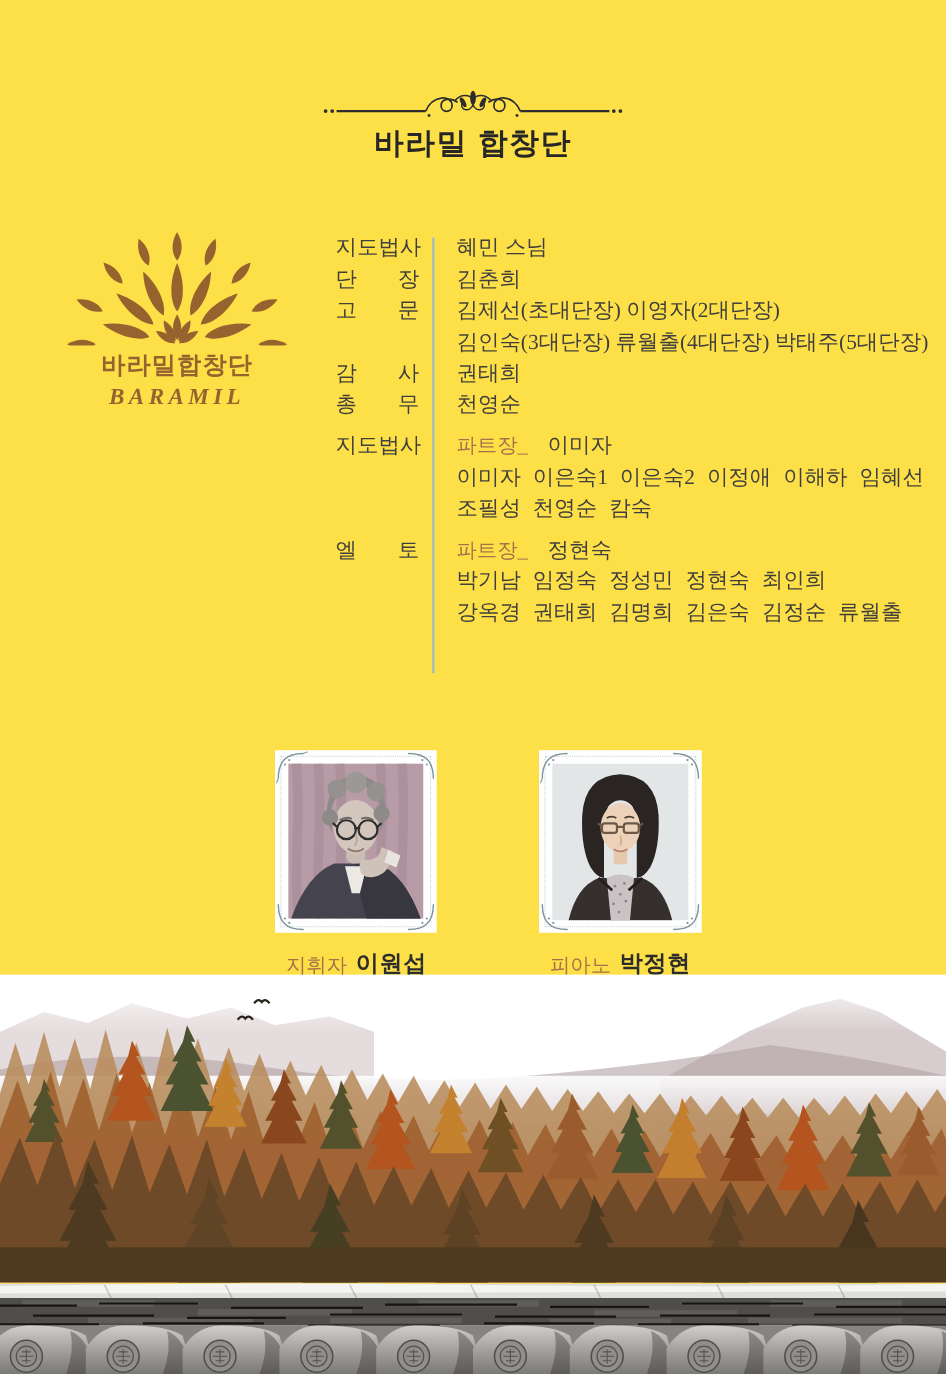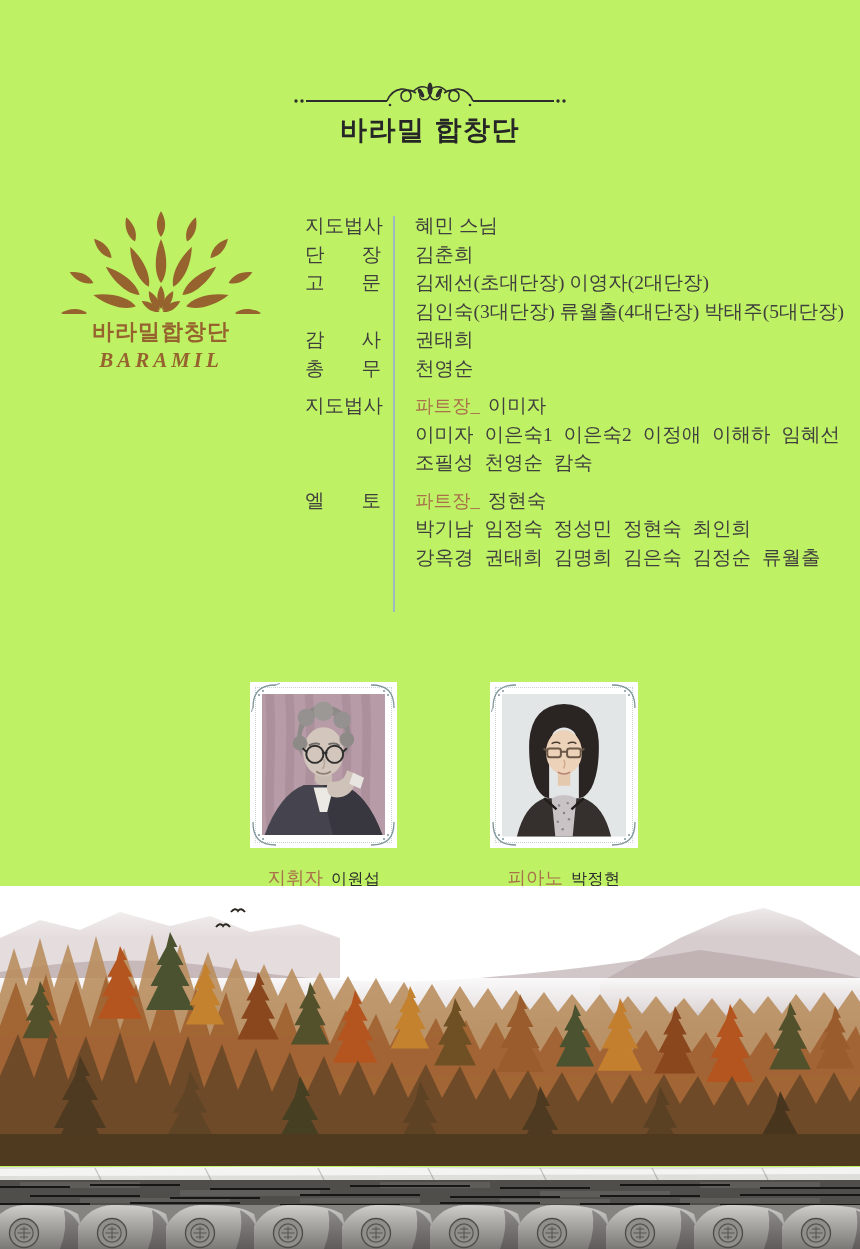--- a/index.html
+++ b/index.html
@@ -1,51 +1,51 @@
 <!DOCTYPE html>
 <html><head>
 <meta charset="utf-8">
 <style>
   html,body{margin:0;padding:0;background:#ffffff;}
-  .page{position:relative;width:860px;height:1249px;background:#bef264;overflow:hidden;
+  .page{position:relative;width:860px;height:1249px;background:#fde047;overflow:hidden;
         font-family:"Liberation Sans","DejaVu Sans",sans-serif;color:#3c3c3c;}
   
   .ornament{position:absolute;left:290px;top:80px;width:280px;height:36px;}
   .page-title{position:absolute;left:0;top:112px;width:100%;text-align:center;
               font-size:27px;font-weight:bold;color:#262626;letter-spacing:1.5px;}
   
   .logo{position:absolute;left:55px;top:202px;width:212px;text-align:center;}
   .logo-kr{font-size:22px;font-weight:bold;color:#96632f;letter-spacing:1px;margin-top:3px;}
   .logo-en{font-family:"Liberation Serif","DejaVu Serif",serif;font-style:italic;font-weight:bold;
            font-size:21px;color:#96632f;letter-spacing:4px;margin-top:1px;}
   
   .roster{position:absolute;left:305px;top:212px;width:548px;font-size:19.5px;line-height:28.5px;
           color:#413f3e;white-space:nowrap;font-family:Liberation Serif, serif;}
   .roster-divider{position:absolute;left:88px;top:4px;width:2px;height:396px;background:#9fb9c0;}
   .r-row{display:flex;align-items:flex-start;}
   .r-row.sec{margin-top:9px;}
   .r-label{width:76px;text-align:justify;text-align-last:justify;flex:0 0 76px;}
   .r-lines{margin-left:34px;}
   .member-line{word-spacing:6px;}
-  .pl{color:#a9714b;font-size:18.5px;margin-right:8px;}
+  .pl{color:#a9714b;font-size:18.5px;margin-right:18px;}
   
   .photo-card{position:absolute;width:147px;height:166px;background:#fff;}
   .photo-card.right{width:148px;}
   .photo-frame{position:absolute;inset:0;}
   .photo-frame::before{content:"";position:absolute;inset:5px;border:1px dotted #c6d2d4;}
   .pcorn{position:absolute;width:30px;height:30px;}
   .pcorn.tl{left:0;top:0;}
   .pcorn.tr{right:0;top:0;transform:scale(-1,1);}
   .pcorn.bl{left:0;bottom:0;transform:scale(1,-1);}
   .pcorn.br{right:0;bottom:0;transform:scale(-1,-1);}
   .portrait{position:absolute;left:12px;top:12px;right:12px;bottom:12px;}
   .caption{position:absolute;top:860px;height:30px;display:flex;align-items:flex-end;
            justify-content:center;gap:8px;width:172px;}
   .cap-role{color:#a9714b;font-size:18.5px;}
-  .cap-name{color:#2c2c2c;font-size:16px;font-weight:normal;letter-spacing:.5px;}
+  .cap-name{color:#2c2c2c;font-size:21px;font-weight:bold;letter-spacing:.5px;}
   
   .landscape{position:absolute;left:0;top:886px;width:860px;height:280px;}
   .wall{position:absolute;left:0;top:1164px;width:860px;height:85px;}
   svg{display:block;}
 </style>
 </head>
 <body>
 
 <div class="page">
 

